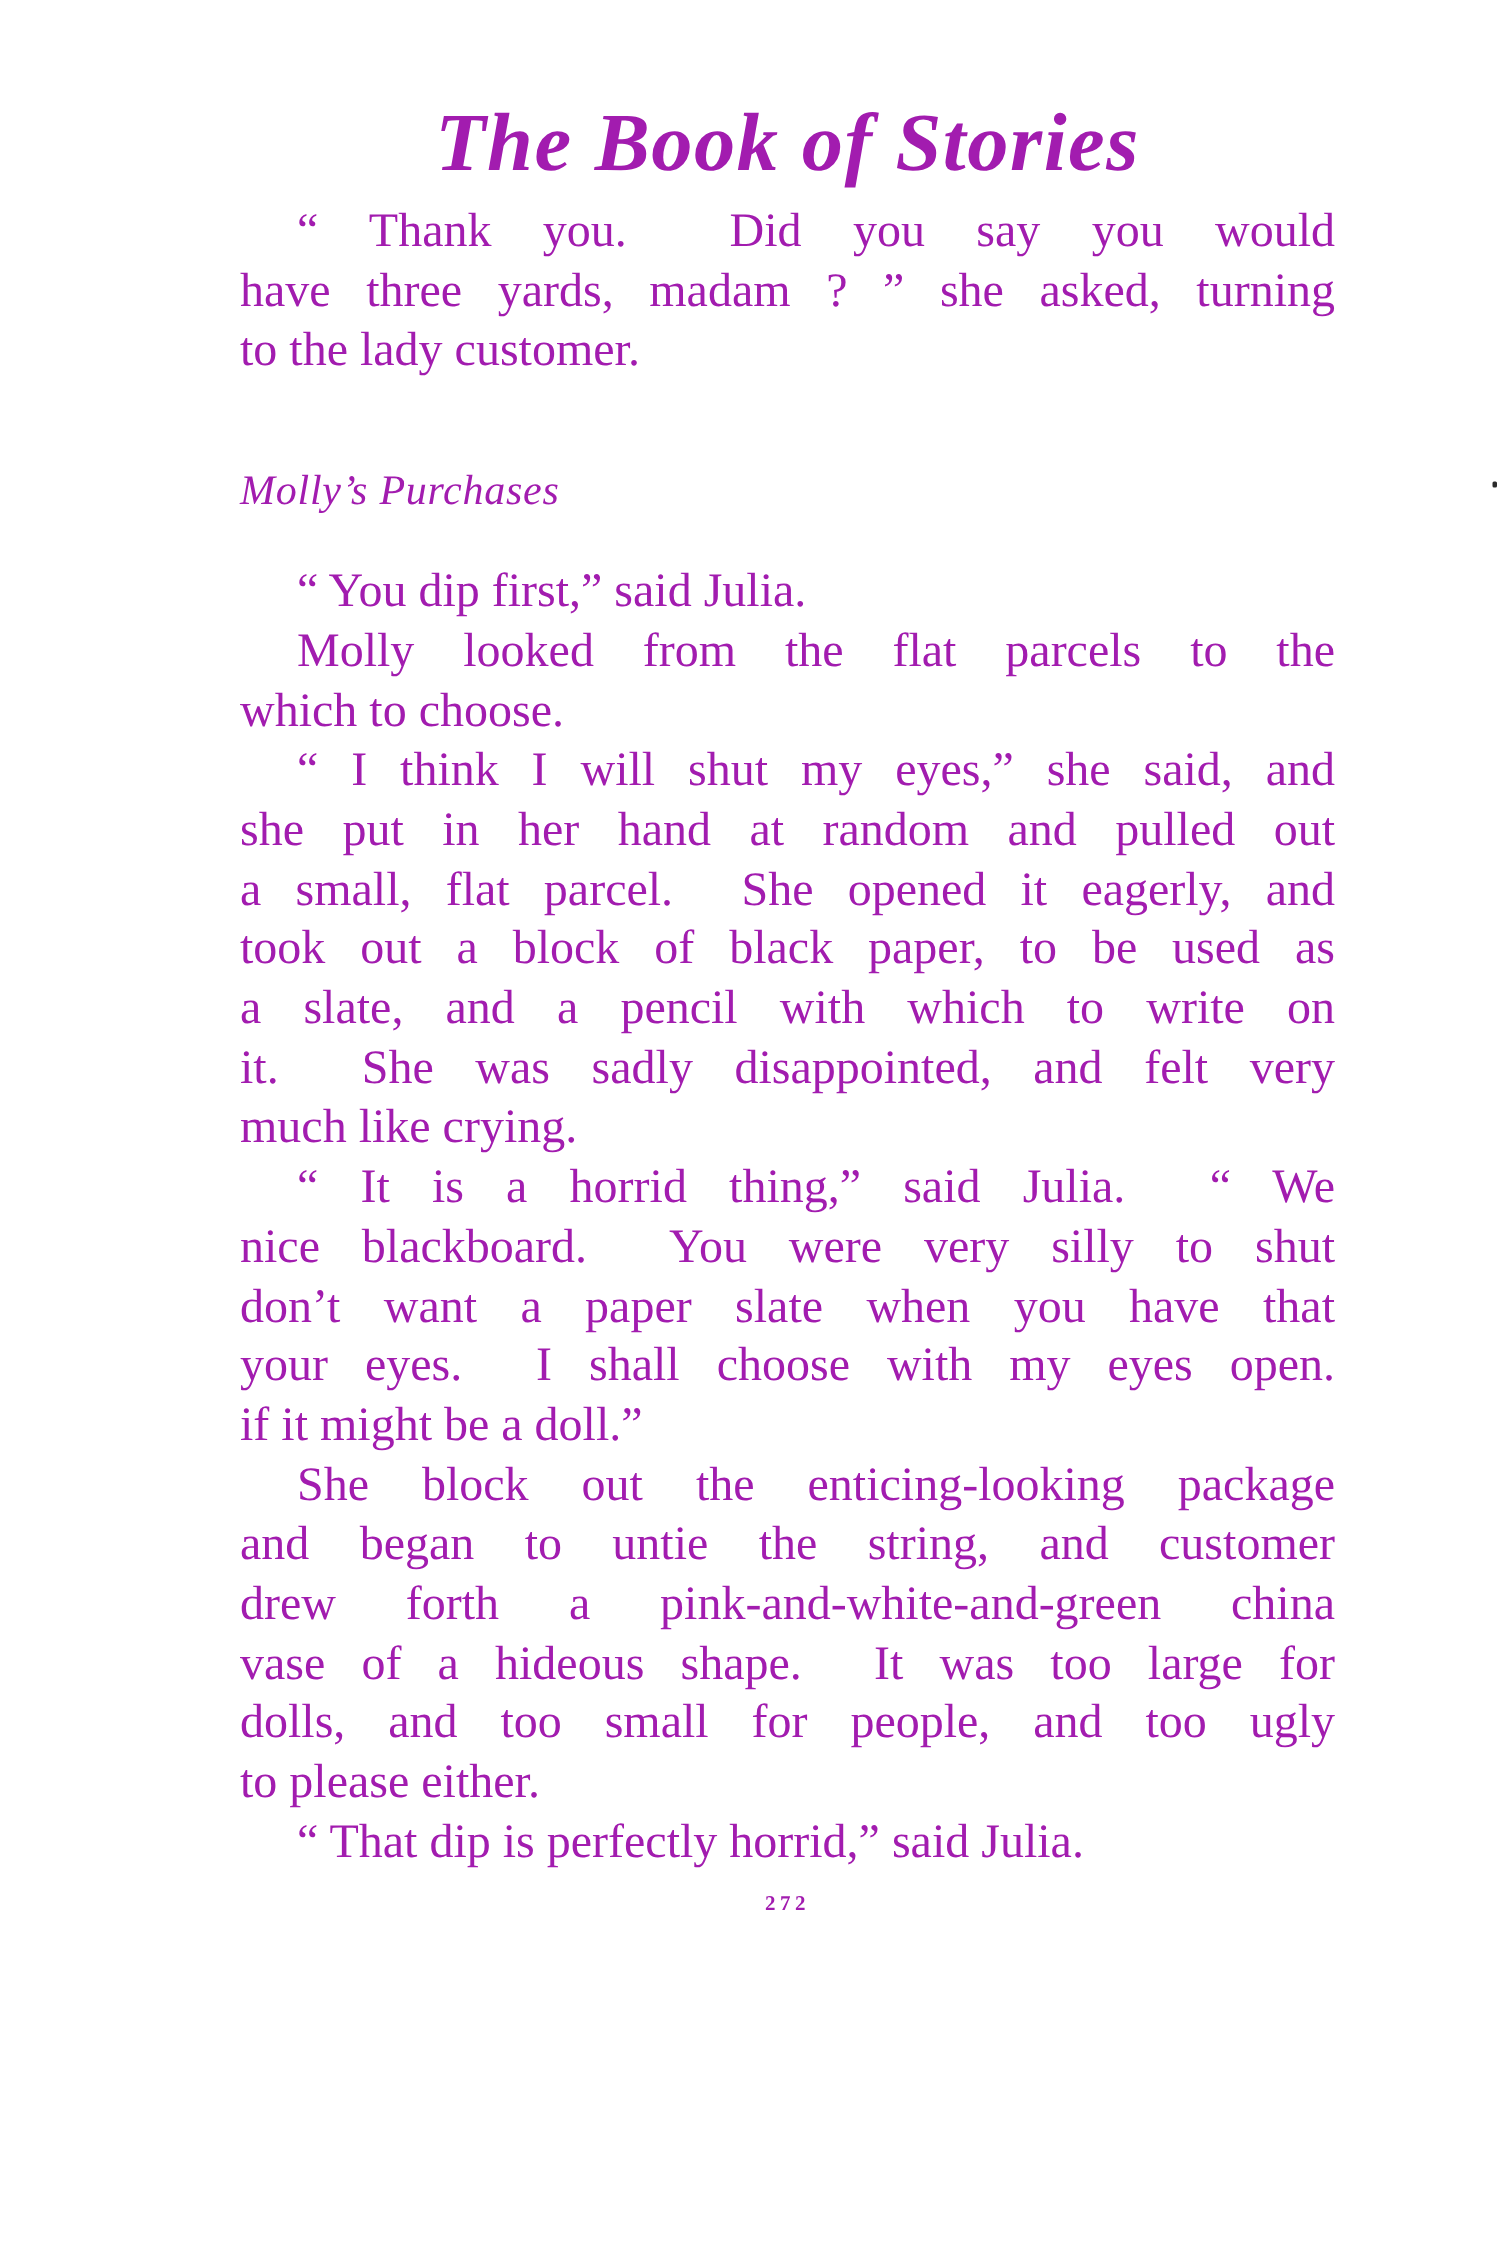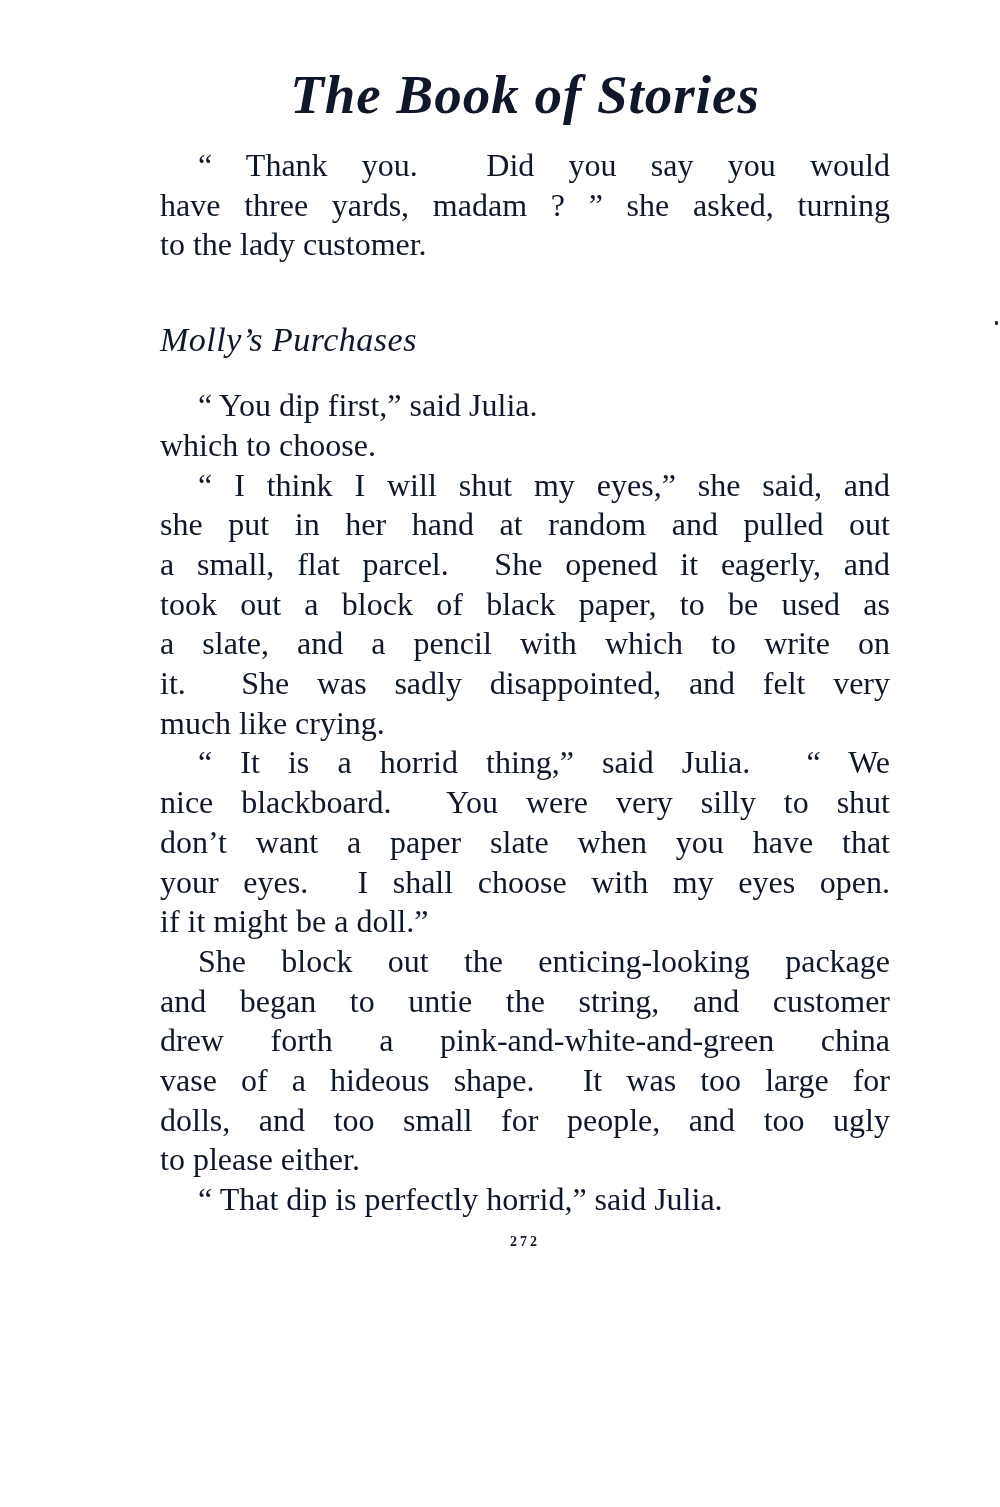--- a/index.html
+++ b/index.html
@@ -5,42 +5,42 @@
   html, body {
     margin: 0;
     padding: 0;
     background: #ffffff;
   }
   .page {
     position: relative;
     width: 1000px;
     height: 1507px;
     background: #ffffff;
-    color: #0f172a;
+    color: #a21caf;
     font-family: "Liberation Serif", serif;
     overflow: hidden;
   }
   .column {
     position: absolute;
     left: 160px;
     top: 0;
     width: 730px;
   }
   .running-title {
     padding-top: 60px;
     text-align: center;
     font-style: italic;
     font-weight: 600;
     font-size: 55px;
     line-height: 70px;
     letter-spacing: 1px;
     white-space: nowrap;
   }
   .body-text {
-    margin-top: 16px;
+    margin-top: 4px;
     font-size: 32px;
     font-family: Liberation Serif, serif;
   }
   .para { margin: 0; }
   .line {
     line-height: 39.7px;
     text-align: justify;
     text-align-last: justify;
     white-space: normal;
   }
@@ -48,21 +48,21 @@
     text-align: right;
     text-align-last: left;
   }
   .line.first {
     text-indent: 38px;
   }
   .section-heading {
     margin-top: 55px;
     margin-bottom: 26px;
     font-style: italic;
-    font-size: 34px;
+    font-size: 28px;
     line-height: 40px;
     letter-spacing: 0.5px;
   }
   .page-number {
     margin-top: 9px;
     text-align: center;
     font-size: 14px;
     font-weight: 700;
     letter-spacing: 3px;
     line-height: 26px;
@@ -88,20 +88,21 @@
         <div class="para">
           <div class="line first">“ Thank you.&nbsp; Did you say you would</div>
           <div class="line">have three yards, madam ? ” she asked, turning</div>
           <div class="line last">to the lady customer.</div>
         </div>
         <div class="section-heading">Molly’s Purchases</div>
         <div class="para">
           <div class="line first last">“ You dip first,” said Julia.</div>
         </div>
         <div class="para">
+          <div class="line first">Molly looked from the flat parcels to the</div>
           <div class="line last">which to choose.</div>
         </div>
         <div class="para">
           <div class="line first">“ I think I will shut my eyes,” she said, and</div>
           <div class="line">she put in her hand at random and pulled out</div>
           <div class="line">a small, flat parcel.&nbsp; She opened it eagerly, and</div>
           <div class="line">took out a block of black paper, to be used as</div>
           <div class="line">a slate, and a pencil with which to write on</div>
           <div class="line">it.&nbsp; She was sadly disappointed, and felt very</div>
           <div class="line last">much like crying.</div>

